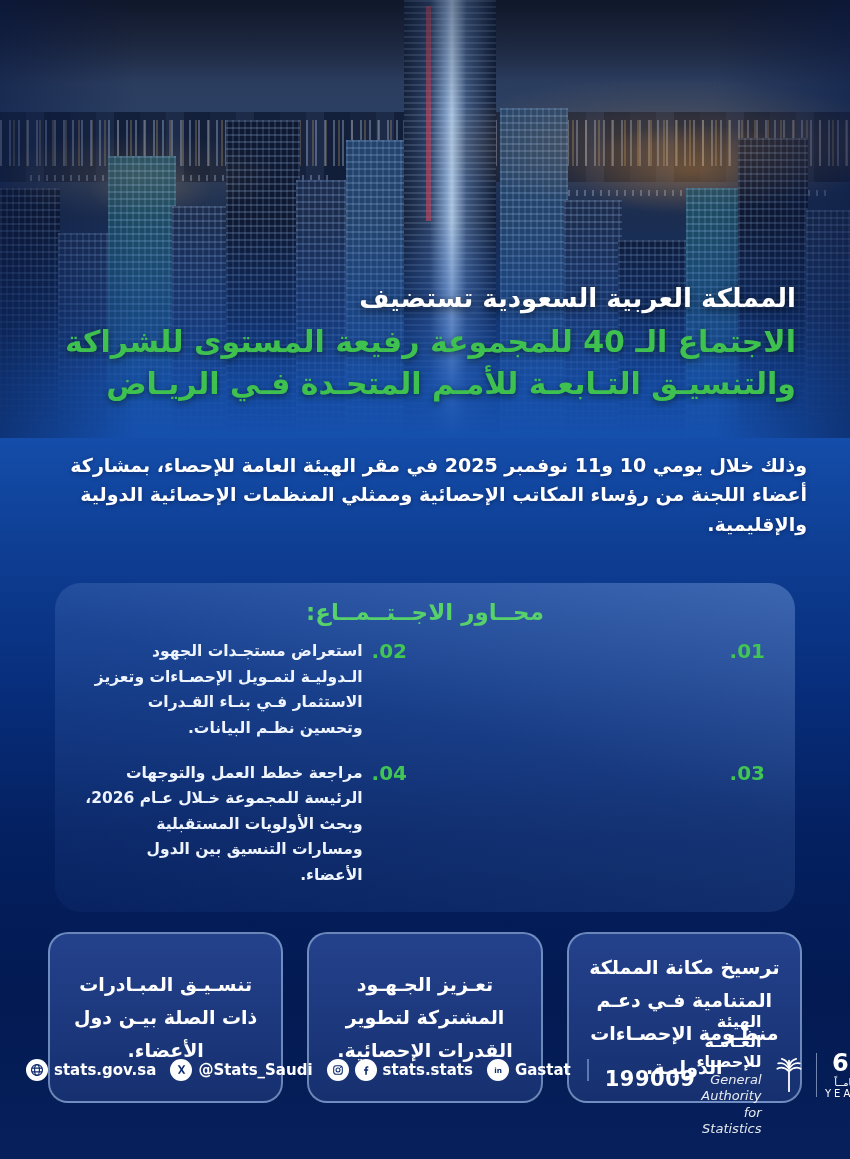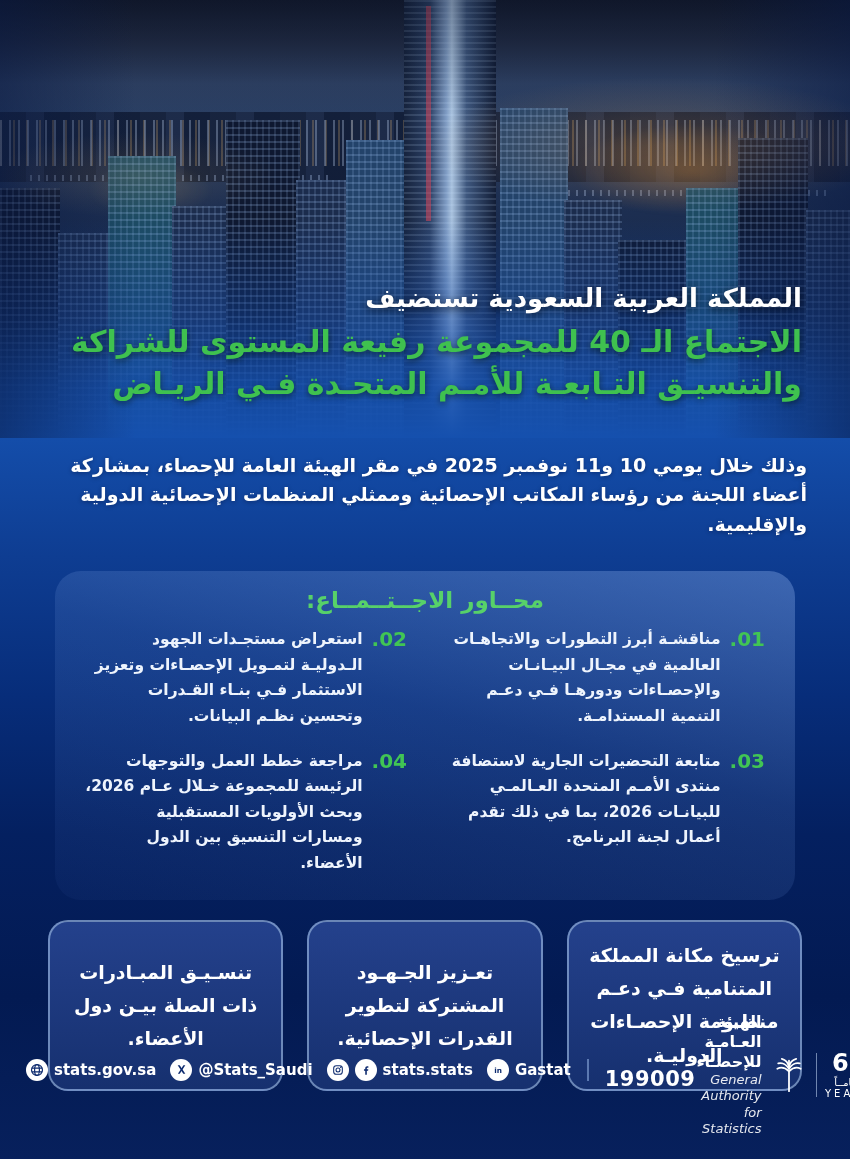--- a/index.html
+++ b/index.html
@@ -25,28 +25,28 @@
   .tower{position:absolute;top:0;left:404px;width:92px;height:100%;
        background-image:repeating-linear-gradient(180deg,rgba(200,225,255,.14) 0 2px,transparent 2px 6px),
        linear-gradient(90deg,#16233d 0%,#2c4166 28%,#7f9cc4 46%,#a9c2de 52%,#3e577e 68%,#121d36 100%);}
   .tower-stripe{position:absolute;top:6px;left:426px;width:5px;height:215px;background:rgba(215,70,90,.55);}
   .hero-fade{position:absolute;inset:0;pointer-events:none;background:
        radial-gradient(40% 22% at 78% 33%,rgba(245,160,60,.22),transparent 70%),
        radial-gradient(24% 14% at 16% 40%,rgba(250,190,90,.12),transparent 70%),
        linear-gradient(90deg,rgba(8,24,66,.5) 0%,transparent 16% 84%,rgba(8,24,66,.5) 100%),
        linear-gradient(180deg,rgba(6,14,34,.35) 0%,transparent 26% 50%,rgba(18,70,160,.45) 72%,rgba(21,80,174,.85) 88%,#1550ae 100%);}
   
-  .headline{position:absolute;top:283px;right:48px;text-align:right;direction:rtl;z-index:3;}
+  .headline{position:absolute;top:283px;right:54px;text-align:right;direction:rtl;z-index:3;}
   .h-white{font-size:26px;font-weight:bold;color:#ffffff;text-shadow:0 2px 8px rgba(0,0,0,.65);}
   .h-green{font-size:30px;font-weight:bold;color:#3fc14f;margin-top:11px;text-shadow:0 2px 6px rgba(0,18,8,.55);}
   .h-green+.h-green{margin-top:7px;}
   .intro{margin:13px 43px 13px;direction:rtl;text-align:right;color:#ffffff;font-size:19px;line-height:1.55;font-weight:600;
          text-shadow:0 1px 4px rgba(0,10,40,.4);}
   
-  .panel{margin:32px 55px 0;border-radius:26px;padding:16px 30px 24px;
+  .panel{margin:44px 55px 0;border-radius:26px;padding:16px 30px 24px;
          background:linear-gradient(195deg,rgba(140,175,235,.38) 0%,rgba(95,135,205,.20) 45%,rgba(60,95,175,.08) 100%);}
   .panel-title{direction:rtl;text-align:center;color:#57d169;font-size:23px;font-weight:bold;margin:0 0 14px;}
   .topics{display:grid;grid-template-columns:1fr 1fr;column-gap:36px;row-gap:20px;direction:rtl;}
   .topic{display:flex;gap:9px;align-items:flex-start;}
   .topic .num{color:#41c554;font-weight:bold;font-size:20px;line-height:1.25;flex:none;direction:rtl;}
   .topic .txt{color:#eef4fd;font-size:15.5px;line-height:1.64;text-align:right;font-weight:600;}
   
   .pill{margin:36px auto 0;width:max-content;background:#54b6e6;color:#fff;font-weight:bold;font-size:21px;
         padding:7px 36px 9px;border-radius:26px;direction:rtl;box-shadow:0 2px 8px rgba(0,10,40,.3);}
   .cards{display:flex;direction:rtl;gap:24px;margin:20px 48px 0;}
@@ -110,29 +110,27 @@
     </div>
   </div>
 
   <p class="intro">وذلك خلال يومي 10 و11 نوفمبر 2025 في مقر الهيئة العامة للإحصاء، بمشاركة أعضاء اللجنة من رؤساء المكاتب الإحصائية وممثلي المنظمات الإحصائية الدولية والإقليمية.</p>
 
   <section class="panel">
     <h2 class="panel-title">محــاور الاجــتــمــاع:</h2>
     <div class="topics">
       <div class="topic">
         <span class="num">01.</span>
-        <span class="txt">مناقشـة أبرز التطورات والاتجاهـات العالمية في مجـال البيـانـات والإحصـاءات ودورهـا فـي دعـم التنمية المستدامـة.</span>
       </div>
       <div class="topic">
         <span class="num">02.</span>
         <span class="txt">استعراض مستجـدات الجهود الـدوليـة لتمـويل الإحصـاءات وتعزيز الاستثمار فـي بنـاء القـدرات وتحسين نظـم البيانات.</span>
       </div>
       <div class="topic">
         <span class="num">03.</span>
-        <span class="txt">متابعة التحضيرات الجارية لاستضافة منتدى الأمـم المتحدة العـالمـي للبيانـات 2026، بما في ذلك تقدم أعمال لجنة البرنامج.</span>
       </div>
       <div class="topic">
         <span class="num">04.</span>
         <span class="txt">مراجعة خطط العمل والتوجهات الرئيسة للمجموعة خـلال عـام 2026، وبحث الأولويات المستقبلية ومسارات التنسيق بين الدول الأعضاء.</span>
       </div>
     </div>
   </section>
 
   <div class="cards">
     <div class="card">ترسيخ مكانة المملكة المتنامية فـي دعـم منظـومة الإحصـاءات الدوليـة.</div>

